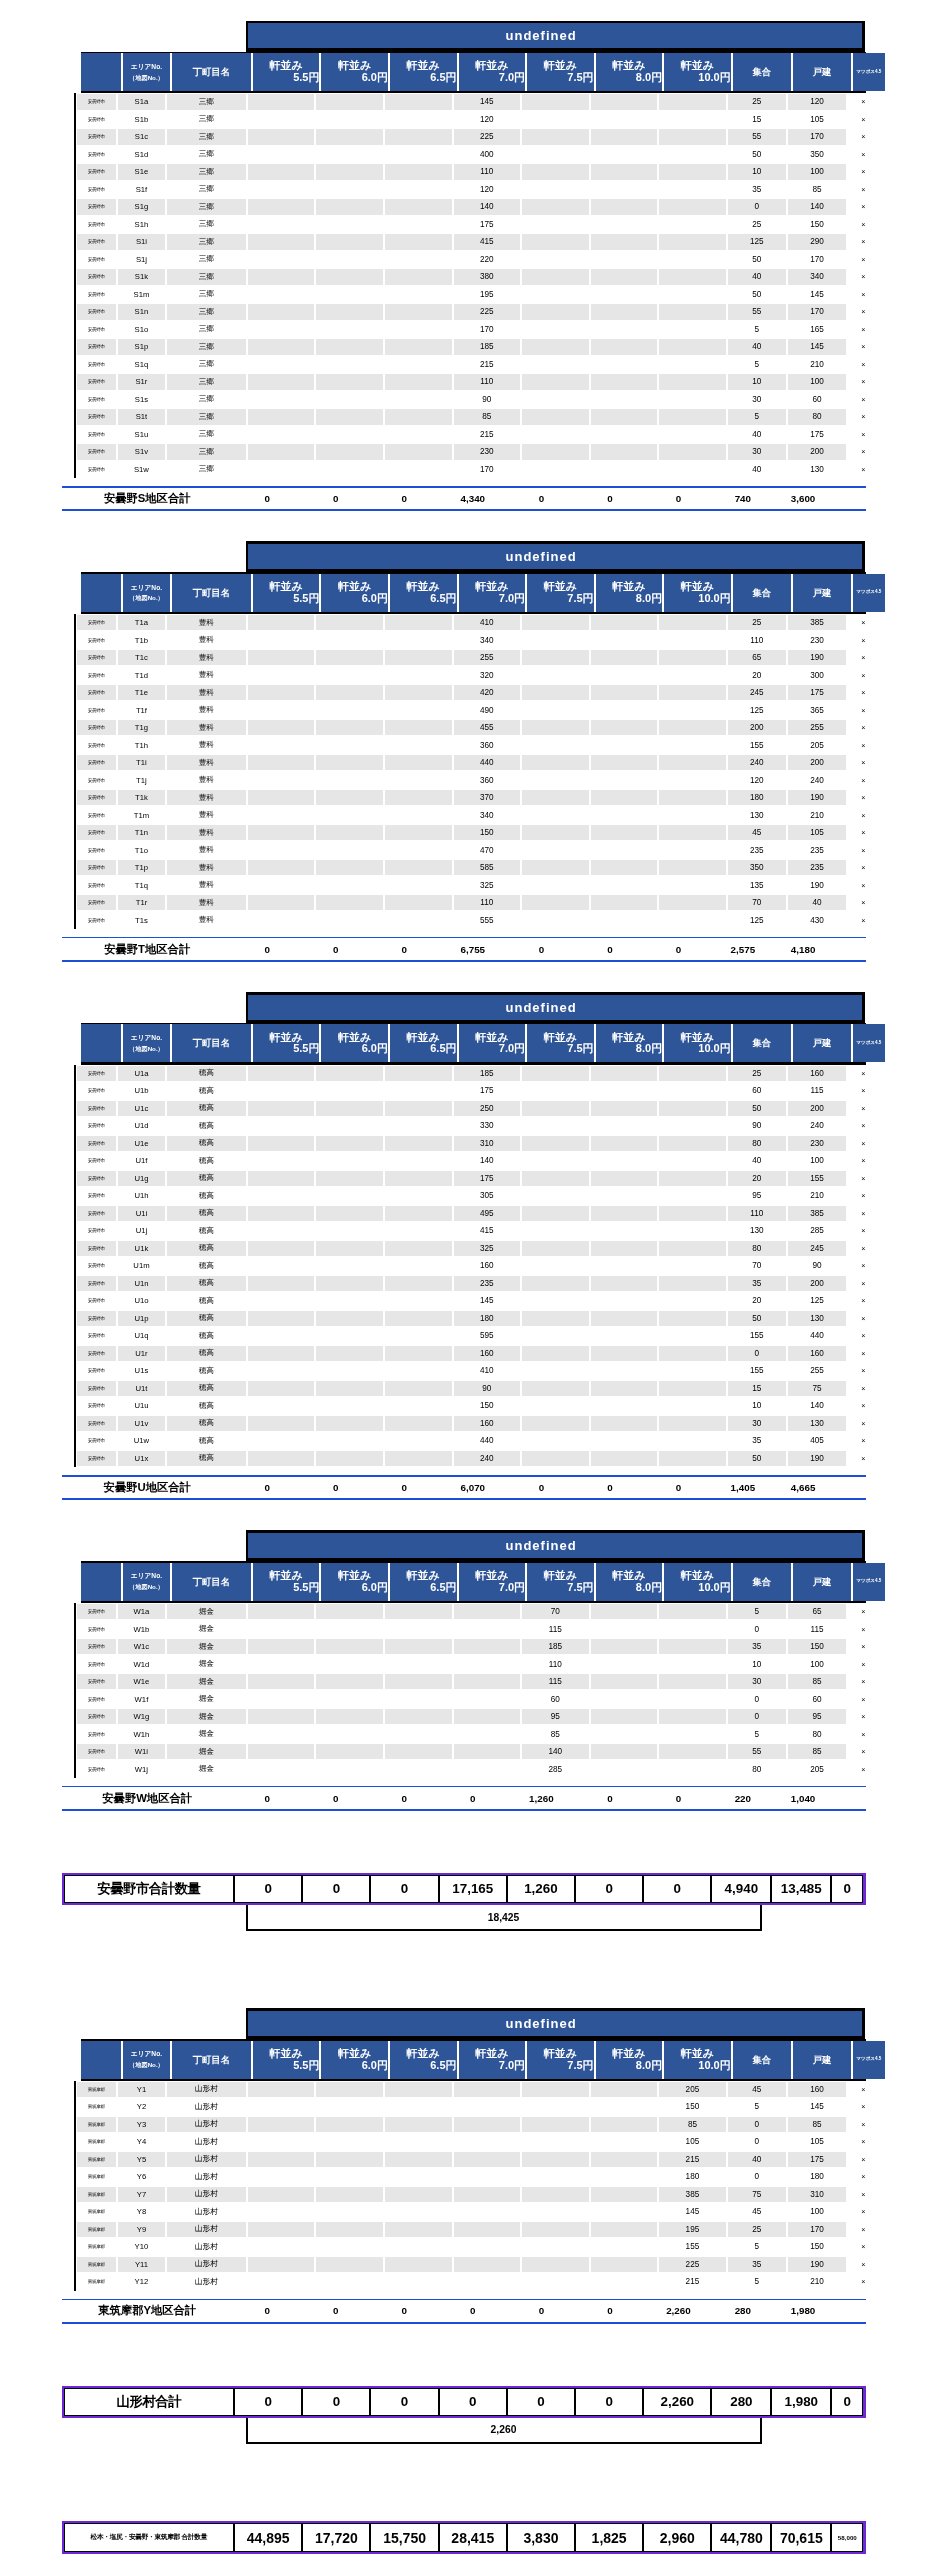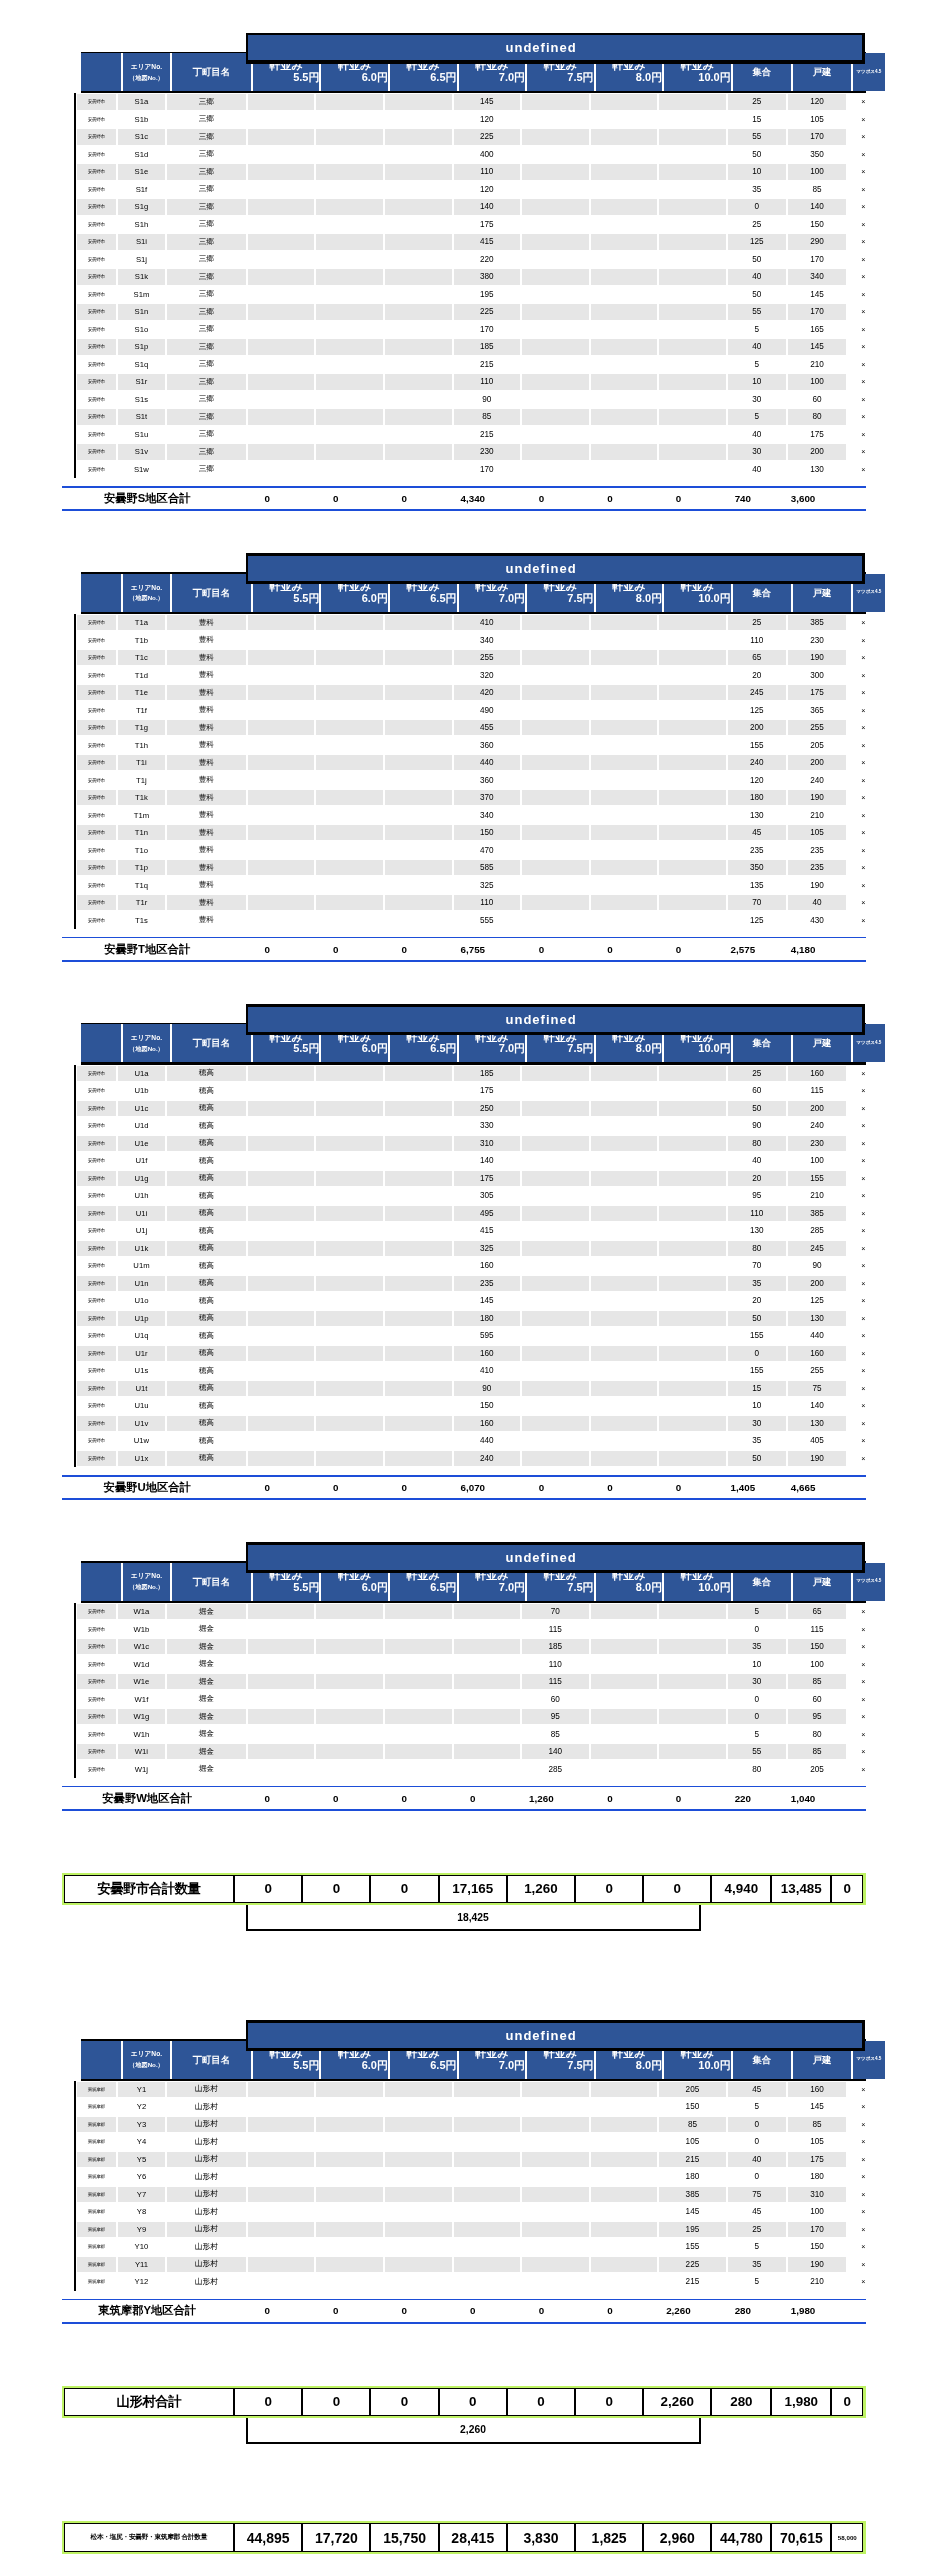--- a/index.html
+++ b/index.html
@@ -21,21 +21,21 @@
   col.c-pref{width:40px}
   col.c-area{width:47px}
   col.c-town{width:78px}
   col.c-num{width:66px}
   col.c-sum{width:58px}
   col.c-matsu{width:31px}
 
   
   .superwrap{height:31px;position:relative;}
   .super{
-    position:absolute;left:184px;top:12px;width:619px;height:31px;
+    position:absolute;left:184px;top:0;width:619px;height:31px;
     background:#000;box-sizing:border-box;padding:2.6px 0 0 2.6px;
   }
   .super-in{
     background:#2e5597;color:#fff;height:25px;width:586px;
     display:flex;align-items:center;justify-content:center;
     font-size:13px;font-weight:bold;letter-spacing:1px;
   }
   .super-tail{
     position:absolute;right:2.6px;top:2.6px;width:28px;height:25px;background:#2e5597;
   }
@@ -76,28 +76,28 @@
   .subtotal-band{background:#1d4ed8;padding:1.5px 0 2.1px 0;margin-top:8px;}
   table.subtotal{width:804px;border-collapse:separate;border-spacing:0;table-layout:fixed;}
   table.subtotal td{
     background:#fff;height:17.5px;text-align:center;vertical-align:middle;
     font-size:9.8px;font-weight:bold;
   }
   table.subtotal td.lbl{font-size:11.3px;font-weight:bold;letter-spacing:0px;}
 
   
   .citytotal{width:804px;margin:0 auto;}
-  .ct-band{background:#bef264;padding:2.1px;}
+  .ct-band{background:#6d28d9;padding:2.1px;}
   table.ct{width:100%;border-collapse:separate;border-spacing:0;table-layout:fixed;}
   table.ct td{
     background:#fff;height:24px;text-align:center;vertical-align:middle;
     font-size:13.4px;font-weight:bold;border:1.5px solid #000;
   }
   table.ct td.lbl{font-size:13.4px;letter-spacing:-0.5px;}
-  .ct-sub{margin-left:184px;width:455px;border:2.1px solid #000;border-top:none;background:#fff;
+  .ct-sub{margin-left:184px;width:516px;border:2.1px solid #000;border-top:none;background:#fff;
           height:26px;display:flex;align-items:center;justify-content:center;
           font-size:10.3px;font-weight:bold;box-sizing:border-box;}
 
   
   table.gt{width:100%;border-collapse:separate;border-spacing:0;table-layout:fixed;}
   table.gt td{
     background:#fff;height:25px;text-align:center;vertical-align:middle;
     font-size:14px;font-weight:bold;border:1.5px solid #000;
   }
   table.gt td.lbl{font-size:6.7px;letter-spacing:-0.3px;}

